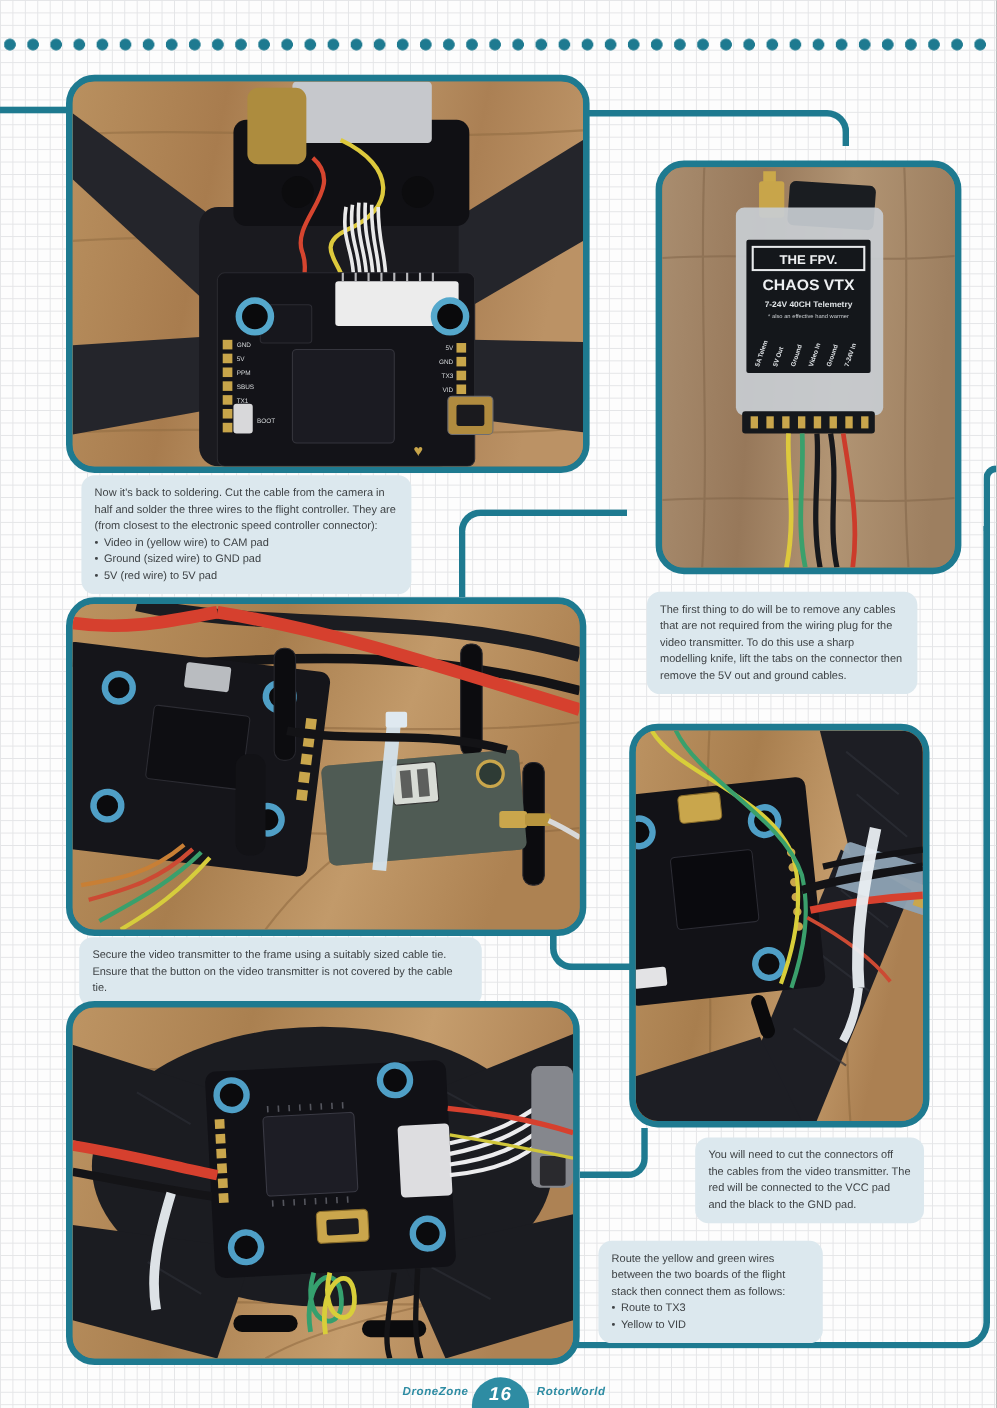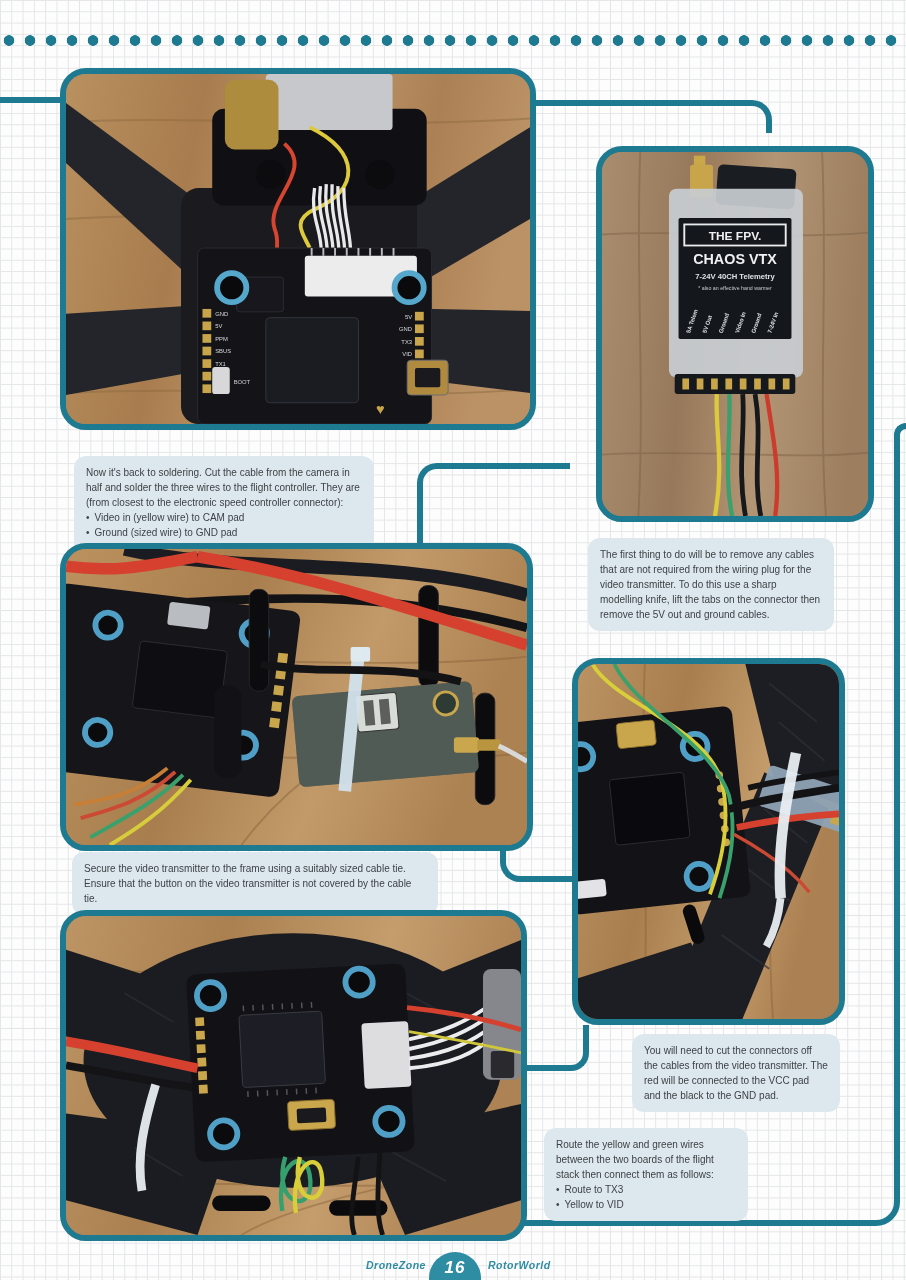--- a/index.html
+++ b/index.html
@@ -203,21 +203,21 @@
       <g fill="none">
         <path d="M120,264 C118,302 128,342 118,397" stroke="#ddc93c" stroke-width="4.5"></path>
         <path d="M133,264 C135,312 127,352 136,397" stroke="#3aa06c" stroke-width="4.5"></path>
         <path d="M147,264 C150,302 141,347 150,397" stroke="#17181c" stroke-width="5"></path>
         <path d="M160,264 C168,312 157,352 166,397" stroke="#17181c" stroke-width="5"></path>
         <path d="M172,264 C179,312 187,352 181,397" stroke="#cc3b2b" stroke-width="4.5"></path>
       </g>
     </svg>
   </div>
 
-  <div class="textbox" style="left:74px;top:456px;width:300px;">
+  <div class="textbox" style="left:74px;top:432px;width:300px;">
     <div>Now it's back to soldering. Cut the cable from the camera in half and solder the three wires to the flight controller. They are (from closest to the electronic speed controller connector):</div>
     <div class="bullet">
         <span>Video in (yellow wire) to CAM pad</span>
       </div>
     <div class="bullet">
         <span>Ground (sized wire) to GND pad</span>
       </div>
     <div class="bullet">
         <span>5V (red wire) to 5V pad</span>
       </div>

